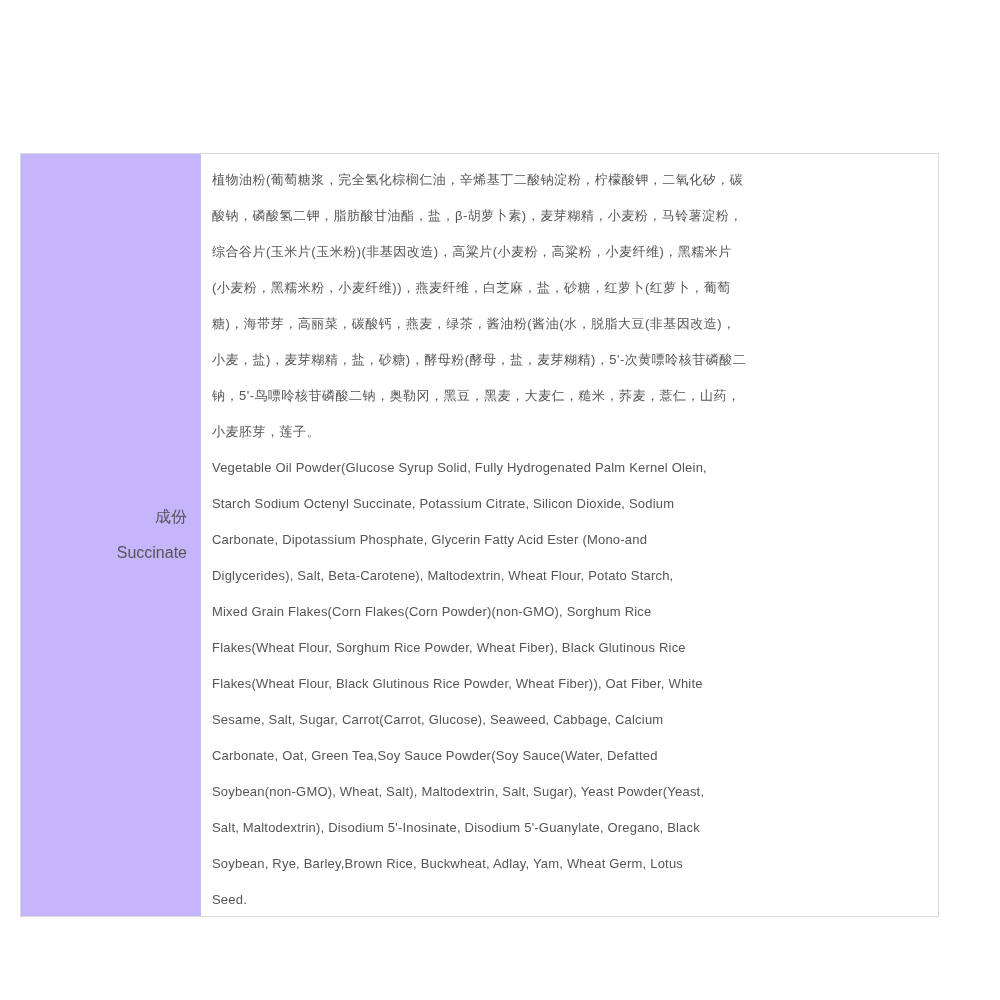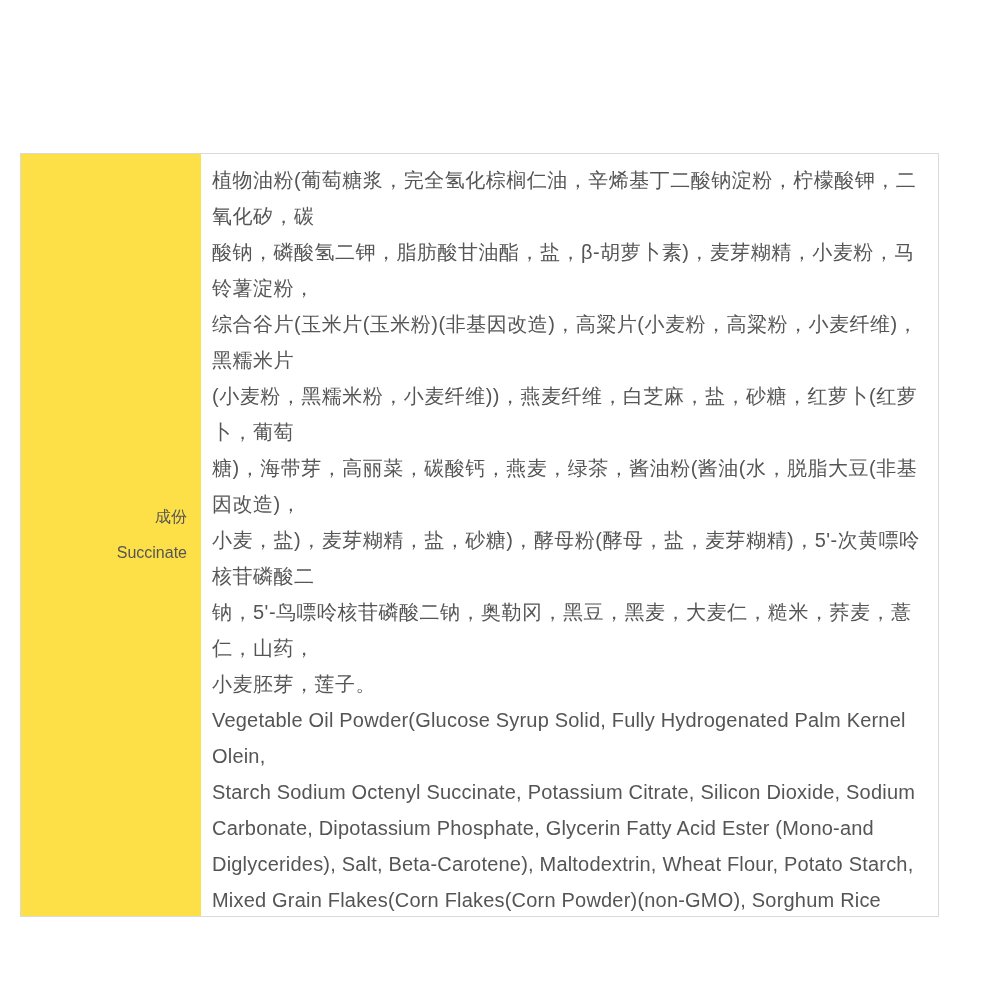--- a/index.html
+++ b/index.html
@@ -17,40 +17,40 @@
     width: 919px;
     height: 764px;
     border: 1px solid #d9d9d9;
     display: flex;
     box-sizing: border-box;
     background: #ffffff;
   }
   .label-cell {
     width: 180px;
     flex: 0 0 180px;
-    background: #fde047;
+    background: #c4b5fd;
     display: flex;
     flex-direction: column;
     justify-content: center;
     align-items: flex-end;
     padding-right: 14px;
     box-sizing: border-box;
     color: #555555;
     font-size: 16px;
     line-height: 36px;
   }
   .value-cell {
     flex: 1;
     padding: 8px 14px 0 11px;
     box-sizing: border-box;
     overflow: hidden;
   }
   .value-cell p {
     margin: 0;
-    font-size: 20px;
+    font-size: 13px;
     line-height: 36px;
     color: #555555;
     letter-spacing: 0.2px;
     white-space: pre-wrap;
   }
   .value-cell p.zh {
     letter-spacing: 0.5px;
   }
 </style>
 </head>

